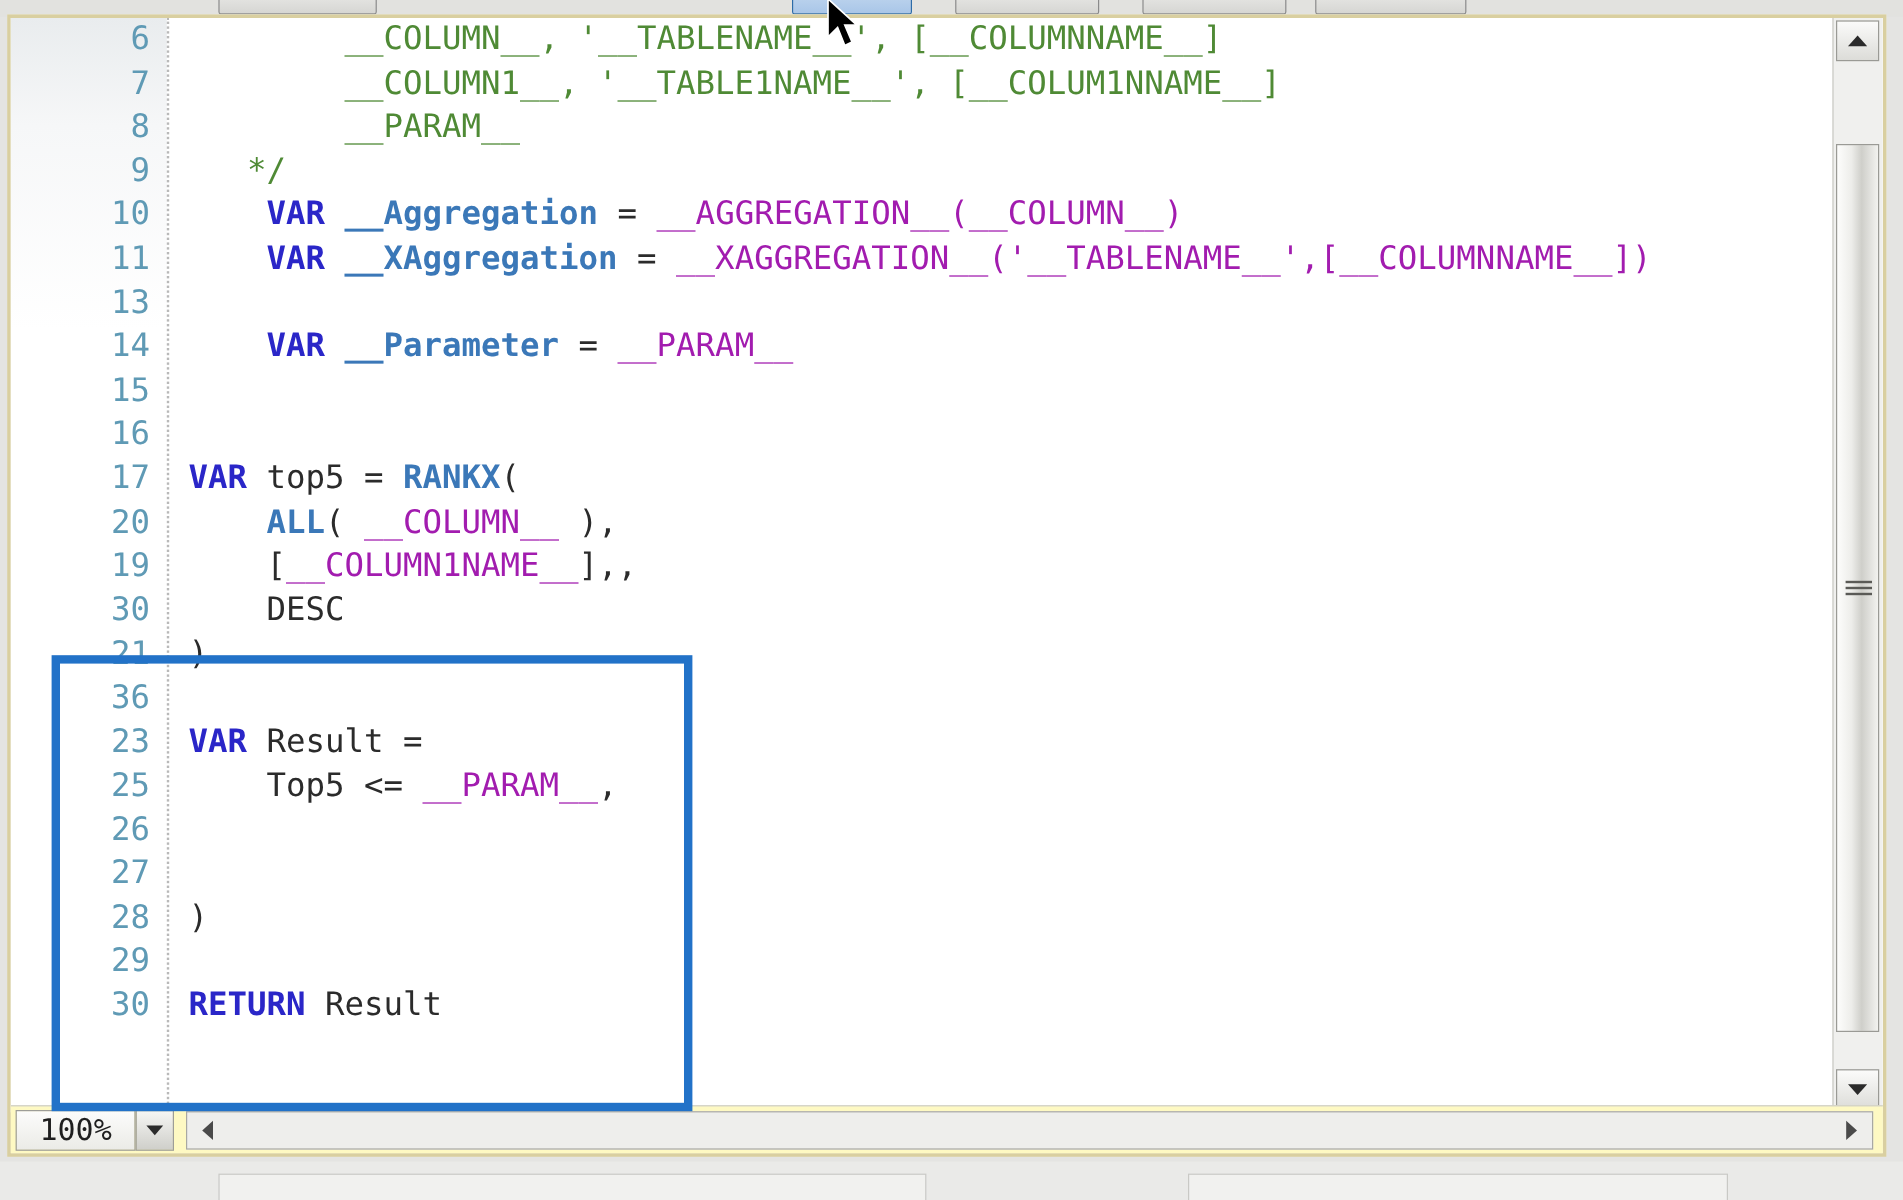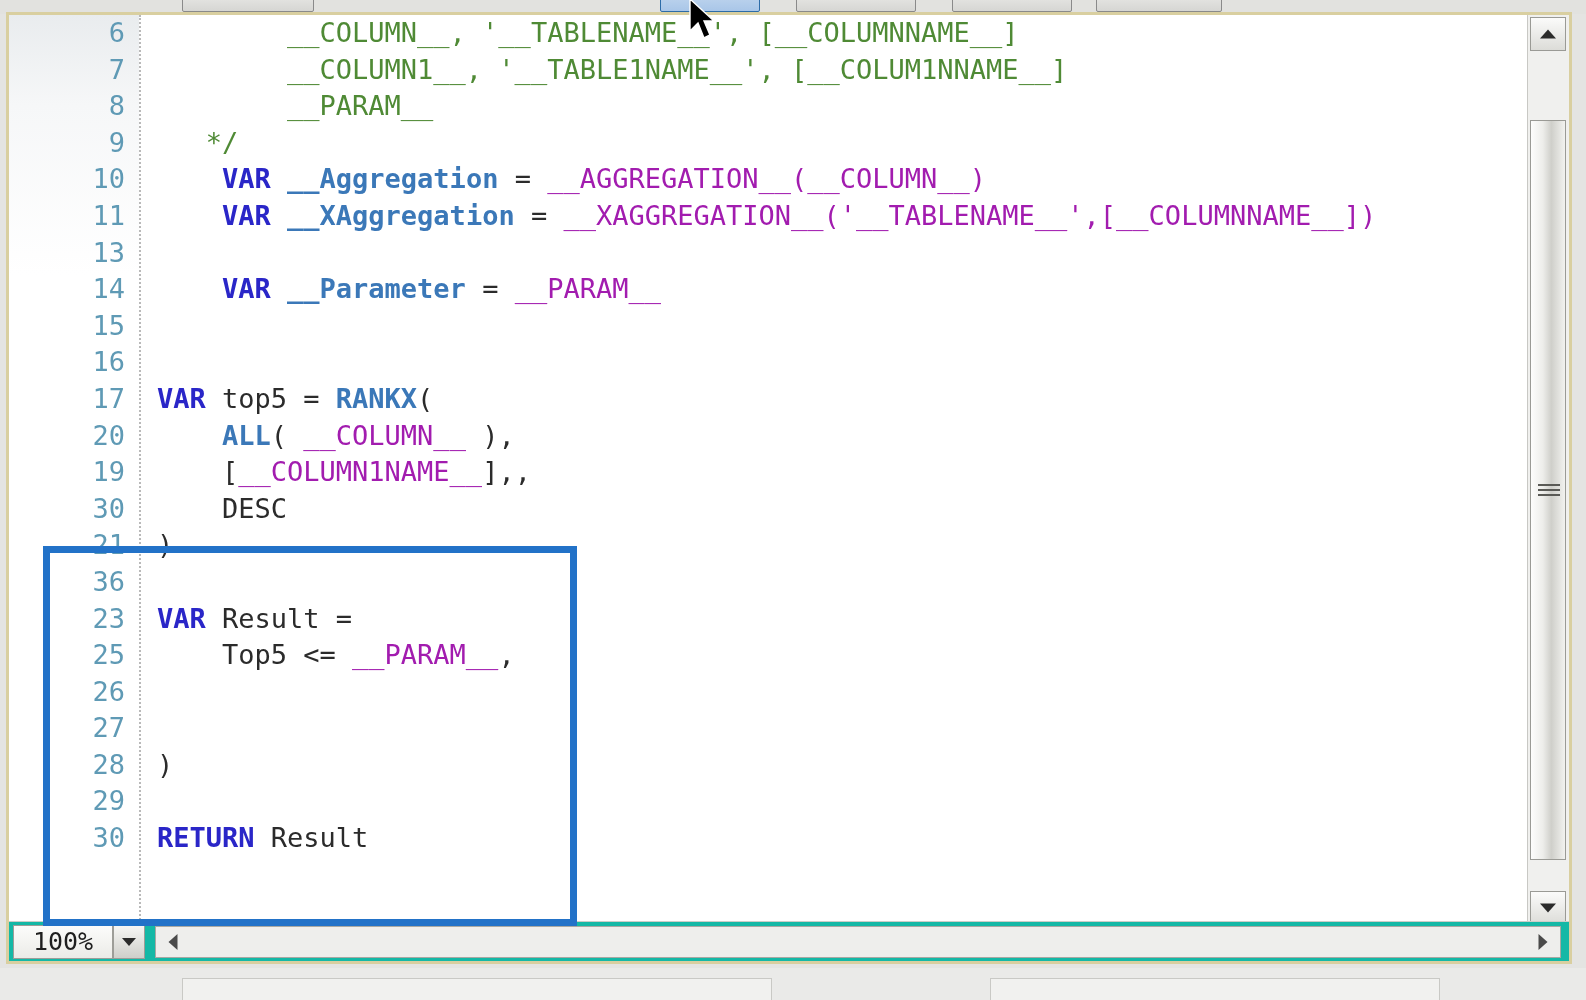--- a/index.html
+++ b/index.html
@@ -179,21 +179,21 @@
     margin: 3px 0;
     background: #5a5a56;
   }
 
   
   .statusbar {
     position: absolute;
     left: 0; bottom: 0;
     right: 0;
     height: 40px;
-    background: #14b8a6;
+    background: #fef9c3;
     border-top: 1px solid #cdcdc8;
     box-sizing: border-box;
   }
   .zoom-box {
     position: absolute;
     left: 4px; top: 3px;
     width: 100px; height: 34px;
     border: 1px solid #9d9d98;
     background: linear-gradient(#fcfcfb, #ebebe7);
     box-sizing: border-box;

